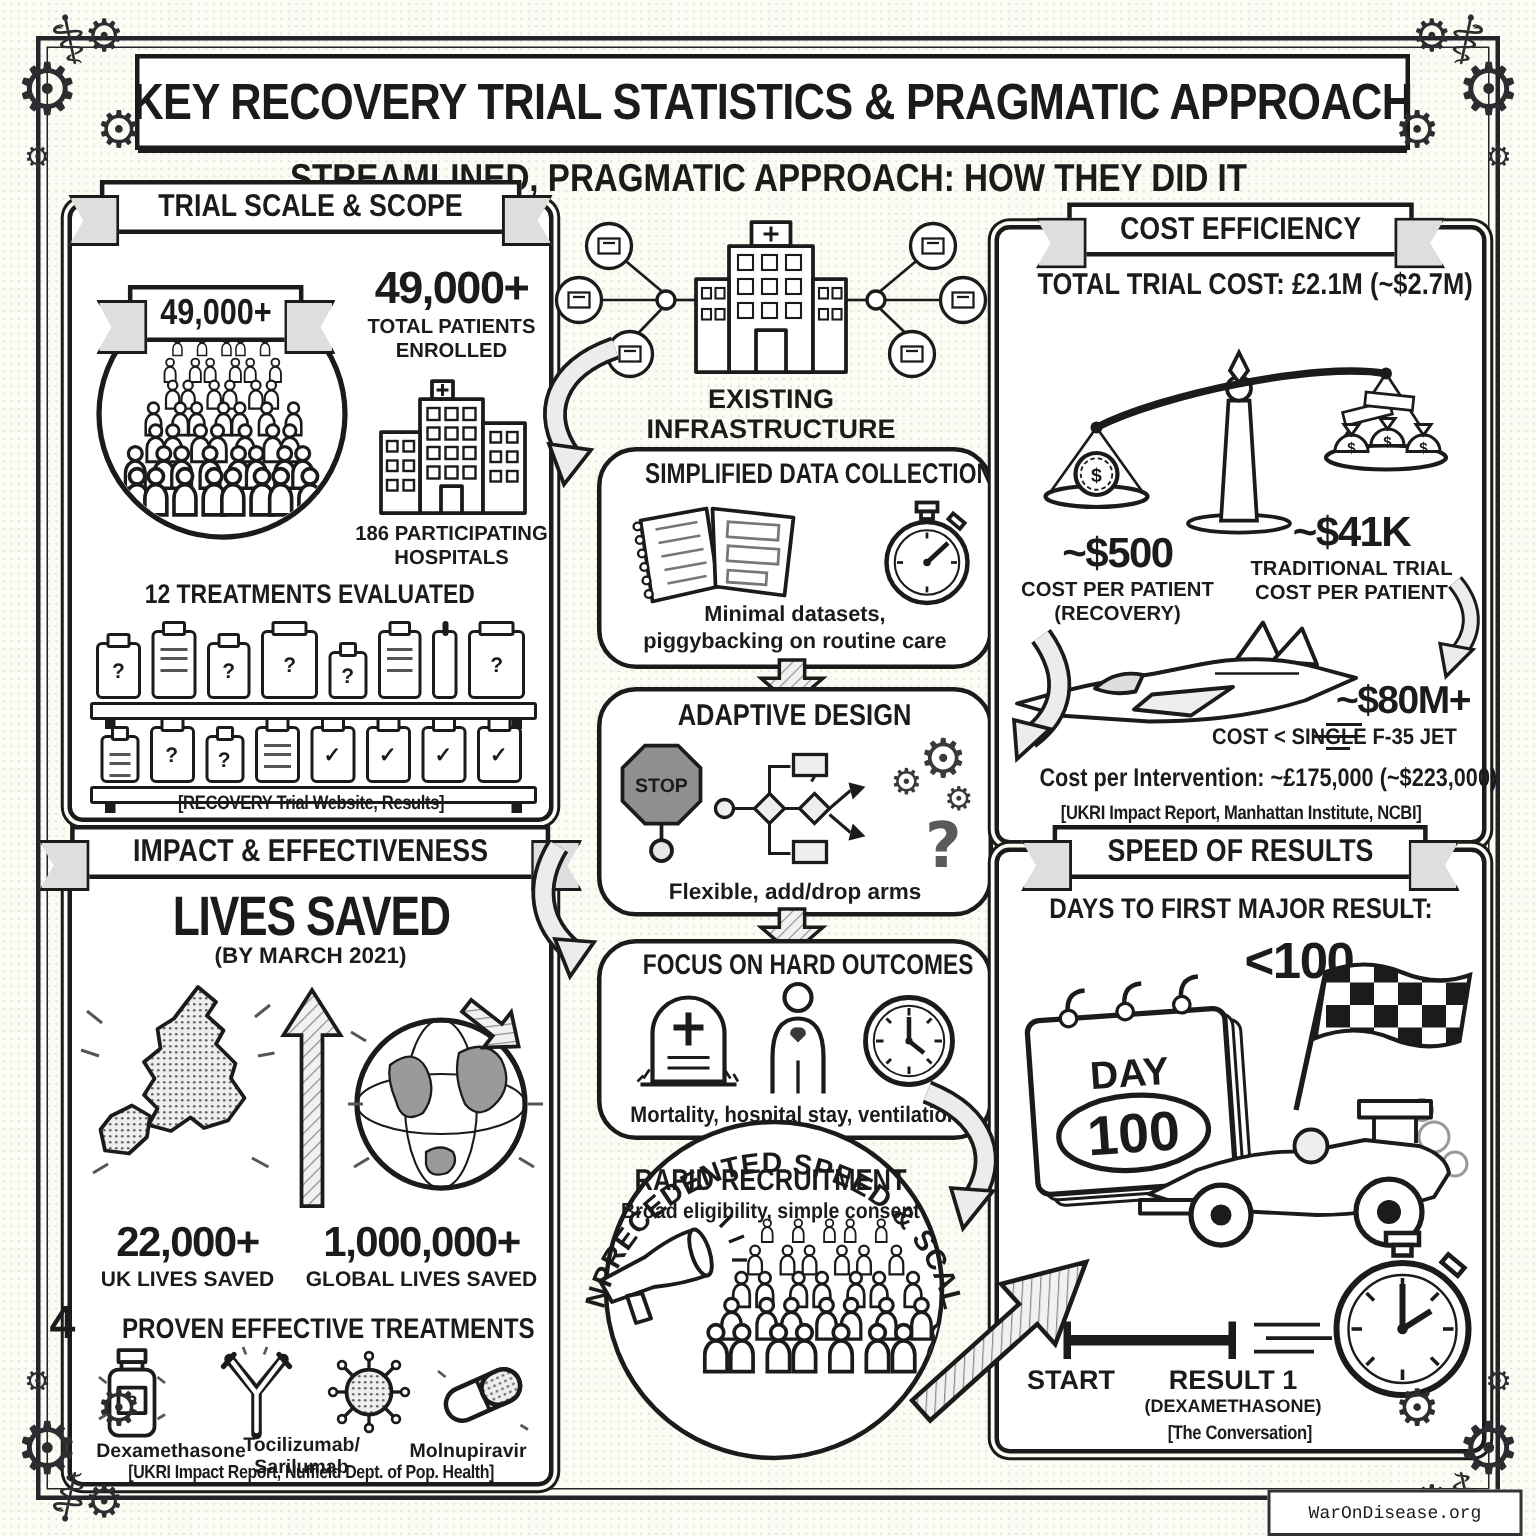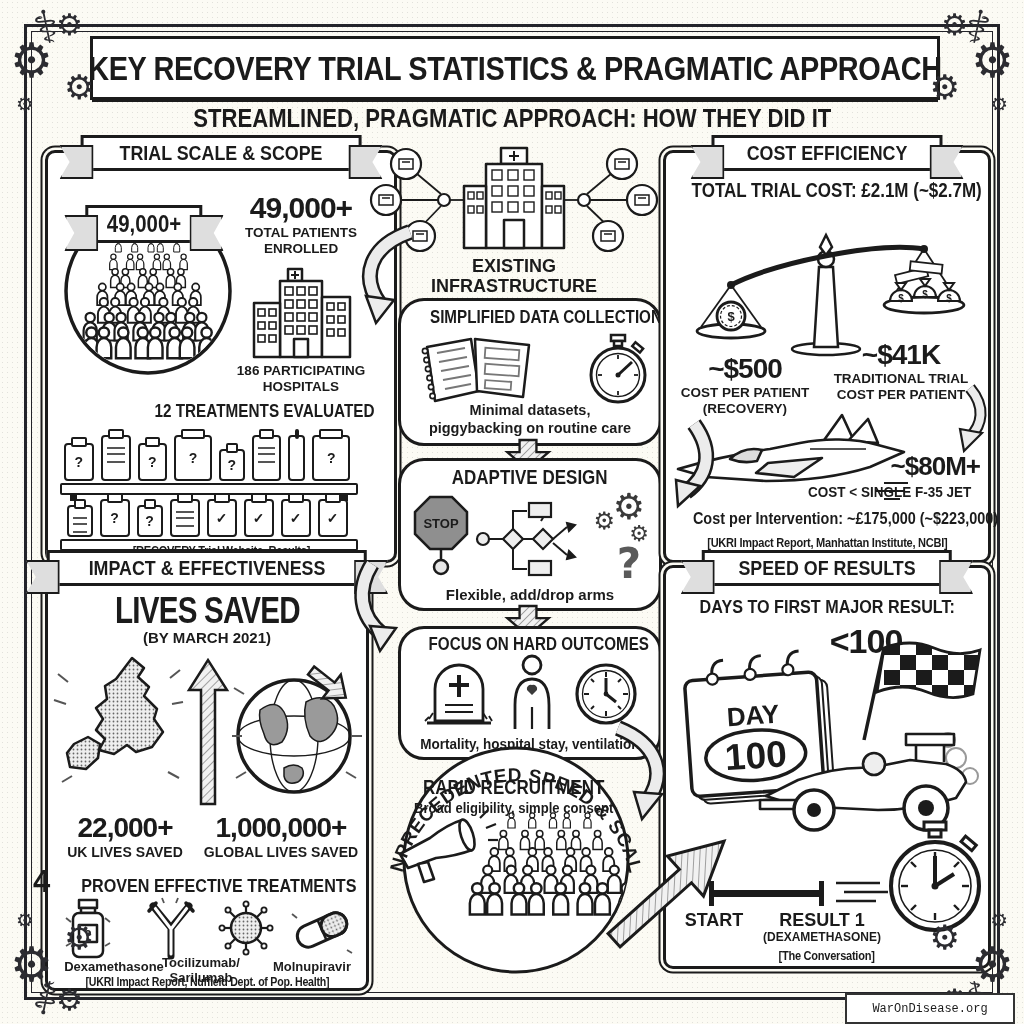--- a/index.html
+++ b/index.html
@@ -117,21 +117,21 @@
 
   
   <div class="banner">
     <span class="cx" style="font-size:34px;font-weight:bold;letter-spacing:-.5px;">KEY RECOVERY TRIAL STATISTICS &amp; PRAGMATIC APPROACH</span>
   </div>
   <div class="abs tc" style="left:0;width:1024px;top:103px;z-index:2;">
     <span class="cx" style="font-size:26px;font-weight:bold;">STREAMLINED, PRAGMATIC APPROACH: HOW THEY DID IT</span>
   </div>
 
   
-  <div class="panel" style="left:45px;top:150px;width:318px;height:407px;padding-left:28px;">
+  <div class="panel" style="left:45px;top:135px;width:318px;height:407px;">
     <div class="ribbon" style="top:-18px;">
       <span class="cx">TRIAL SCALE &amp; SCOPE</span>
     </div>
 
     <svg class="abs" style="left:8px;top:40px;" width="184" height="190" viewBox="0 0 184 190">
       <clipPath id="crowdclip">
           <circle cx="92" cy="98" r="80"></circle>
         </clipPath>
       <circle cx="92" cy="98" r="82" fill="#fff" stroke="#1b1b1b" stroke-width="3.5"></circle>
       <g clip-path="url(#crowdclip)">
@@ -226,21 +226,21 @@
           <rect x="90" y="34" width="7" height="7"></rect>
         <rect x="79" y="47" width="7" height="7"></rect>
           <rect x="90" y="47" width="7" height="7"></rect>
         <rect x="79" y="60" width="7" height="7"></rect>
           <rect x="90" y="60" width="7" height="7"></rect>
       </g>
     </svg>
     <div class="abs tc stat-l prelines" style="left:188px;top:210px;width:130px;font-size:13.5px;">186 PARTICIPATING
 HOSPITALS</div>
 
-    <div class="abs tc" style="left:0;width:100%;top:248px;text-align:right;">
+    <div class="abs tc" style="left:0;width:100%;top:248px;">
       <span class="cx" style="font-size:18px;font-weight:bold;">12 TREATMENTS EVALUATED</span>
     </div>
 
     <div class="abs" style="left:16px;top:282px;width:286px;display:flex;gap:7px;align-items:flex-end;justify-content:center;">
       <div class="bottle">
           <span>?</span>
         </div>
       <div class="bottle b-tall">
           <i class="lab"></i>
           <span></span>

